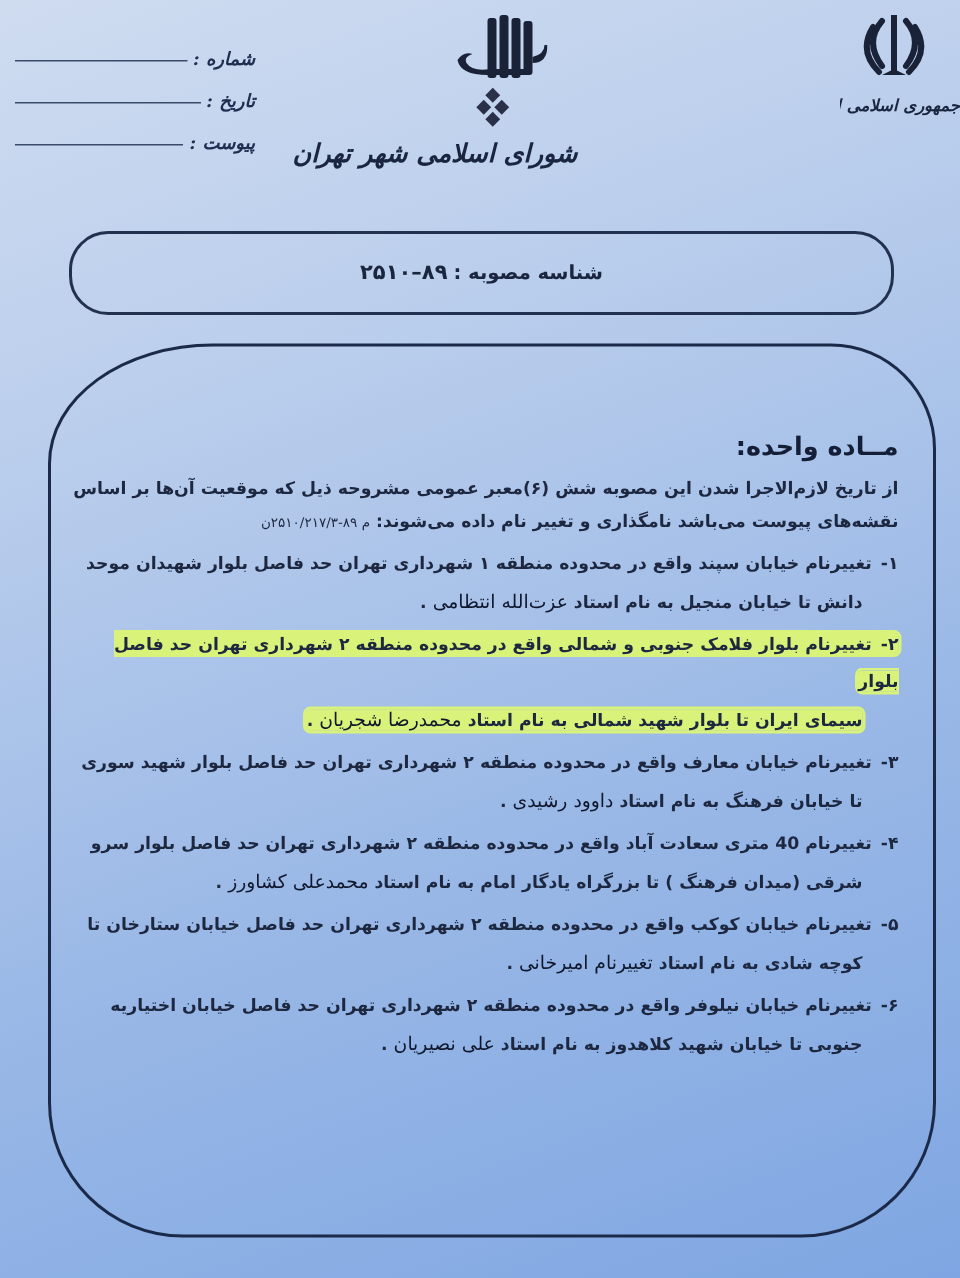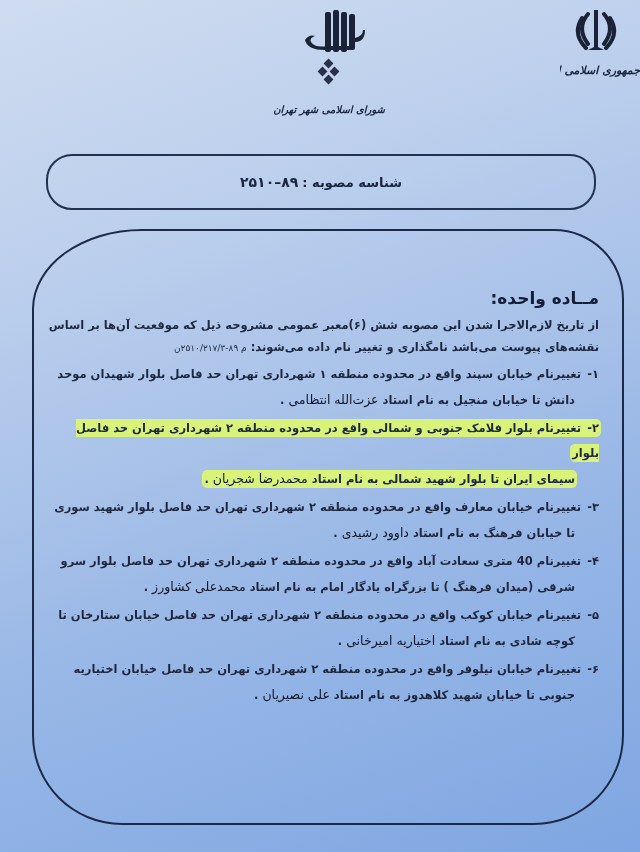--- a/index.html
+++ b/index.html
@@ -13,21 +13,21 @@
 
   
   .fields { position: absolute; left: 10px; top: 18px; width: 160px; }
   .field { display: flex; align-items: flex-end; height: 28px; direction: rtl; }
   .field .lbl { font-family: "DejaVu Serif", serif; font-size: 12px; font-style: italic; font-weight: bold; color: #1f2d50; margin-left: 4px; white-space: nowrap; }
   .field .line { flex: 1; border-bottom: 1px solid #3a4a6a; margin-bottom: 5px; }
 
   
   .logo { position: absolute; left: 275px; top: 8px; width: 110px; height: 120px; text-align: center; }
   .logo svg { display: block; margin: 0 auto; }
-  .logo .caption { font-family: "DejaVu Serif", serif; font-size: 10px; font-style: italic; font-weight: bold; color: #1a2540; direction: rtl; margin-top: 14px; white-space: nowrap; }
+  .logo .caption { font-family: "DejaVu Serif", serif; font-size: 17px; font-style: italic; font-weight: bold; color: #1a2540; direction: rtl; margin-top: 2px; white-space: nowrap; }
 
   
   .emblem { position: absolute; right: 0; top: 8px; width: 80px; text-align: right; }
   .emblem .caption { font-family: "DejaVu Serif", serif; font-size: 11px; font-style: italic; font-weight: bold; color: #1a2540; direction: rtl; white-space: nowrap; margin-top: 10px; overflow: hidden; }
 
   
   .id-box {
     position: absolute; left: 46px; top: 154px; width: 546px; height: 52px;
     border: 2px solid #22314f; border-radius: 26px;
     display: flex; align-items: center; justify-content: center;
@@ -52,20 +52,34 @@
   .item .num { margin-left: 6px; }
   .item .line2 { padding-right: 24px; }
   .item .name { font-weight: normal; font-size: 12.5px; color: #0f172c; }
   .hl { background: #d9f27a; box-shadow: 0 0 0 2px #d9f27a; border-radius: 3px; }
 </style>
 </head>
 <body>
 
 <div class="page">
 
+  <div class="fields">
+    <div class="field">
+      <span class="lbl">شماره :</span>
+      <span class="line"></span>
+    </div>
+    <div class="field">
+      <span class="lbl">تاریخ :</span>
+      <span class="line"></span>
+    </div>
+    <div class="field">
+      <span class="lbl">پیوست :</span>
+      <span class="line"></span>
+    </div>
+  </div>
 
   <div class="logo">
     <svg width="70" height="82" viewBox="0 0 70 82">
       <g fill="#1a2238">
         <rect x="30" y="4" width="6" height="40" rx="2"></rect>
         <rect x="38" y="2" width="6" height="42" rx="2"></rect>
         <rect x="46" y="4" width="6" height="40" rx="2"></rect>
         <rect x="54" y="6" width="6" height="36" rx="2"></rect>
         <path d="M60 30 q8 -2 8 -8 l2 0 q0 12 -10 12 z"></path>
         <path d="M30 42 q-18 0 -20 -10 q4 -6 10 -4 q-6 2 -4 6 q4 6 16 4 l26 0 l0 4 z"></path>
@@ -126,21 +140,21 @@
       <div class="line2"><span>تا خیابان فرهنگ به نام استاد </span><span class="name">داوود رشیدی</span><span> .</span></div>
     </div>
 
     <div class="item">
       <div><span class="num">۴-</span><span>تغییرنام 40 متری سعادت آباد واقع در محدوده منطقه ۲ شهرداری تهران حد فاصل بلوار سرو</span></div>
       <div class="line2"><span>شرقی (میدان فرهنگ ) تا بزرگراه یادگار امام به نام استاد </span><span class="name">محمدعلی کشاورز</span><span> .</span></div>
     </div>
 
     <div class="item">
       <div><span class="num">۵-</span><span>تغییرنام خیابان کوکب واقع در محدوده منطقه ۲ شهرداری تهران حد فاصل خیابان ستارخان تا</span></div>
-      <div class="line2"><span>کوچه شادی به نام استاد </span><span class="name">اختیاریه امیرخانی</span><span> .</span></div>
+      <div class="line2"><span>کوچه شادی به نام استاد </span><span class="name">تغییرنام امیرخانی</span><span> .</span></div>
     </div>
 
     <div class="item">
       <div><span class="num">۶-</span><span>تغییرنام خیابان نیلوفر واقع در محدوده منطقه ۲ شهرداری تهران حد فاصل خیابان اختیاریه</span></div>
       <div class="line2"><span>جنوبی تا خیابان شهید کلاهدوز به نام استاد </span><span class="name">علی نصیریان</span><span> .</span></div>
     </div>
   </div>
 </div>
 
 </body></html>

